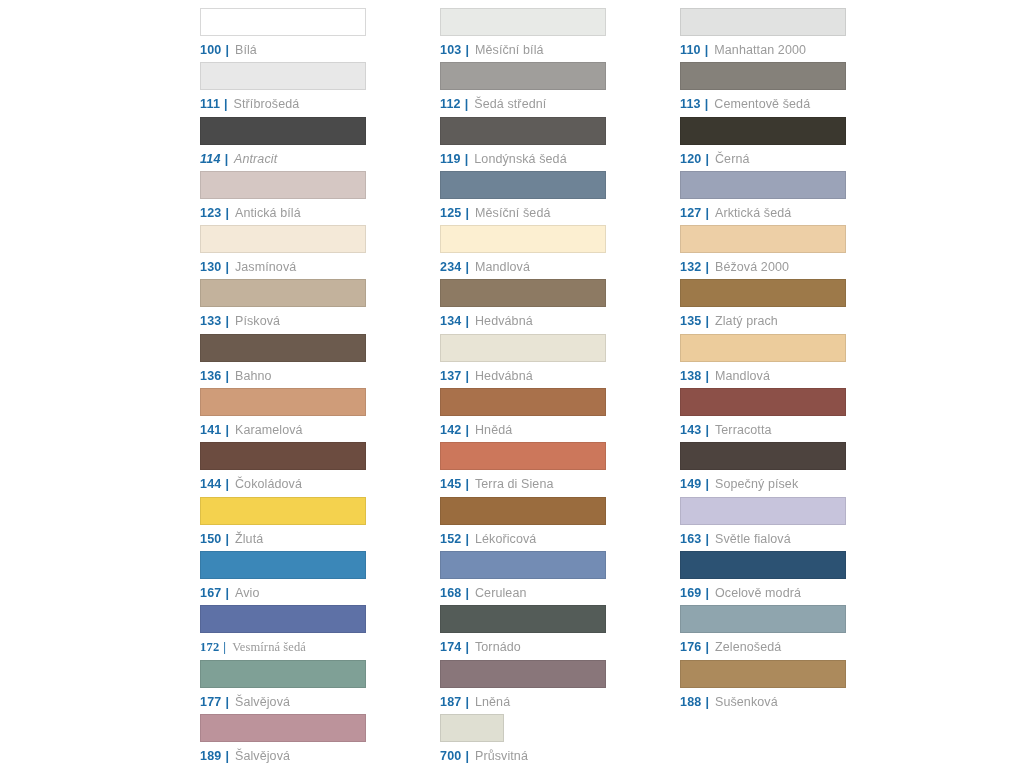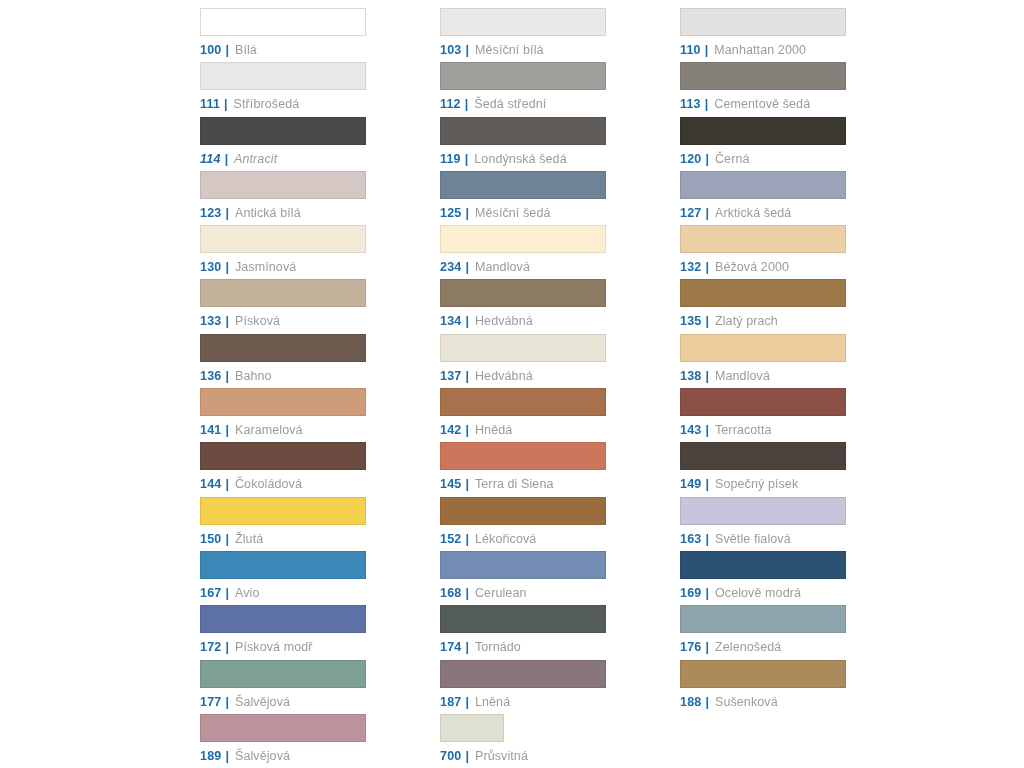--- a/index.html
+++ b/index.html
@@ -350,26 +350,26 @@
     </div>
     <div class="swatch-cell" style="grid-area: 11 / 4;">
       <div class="swatch-chip" style="background: rgb(44, 82, 115);"></div>
       <div class="swatch-label">
         <span class="swatch-code">169</span>
         <span class="swatch-sep">|</span>
         <span class="swatch-name">Ocelově modrá</span>
       </div>
     </div>
     <div class="spacer-col" style="grid-area: 12 / 1;"></div>
-    <div class="swatch-cell" style="grid-area: 12 / 2;">
+    <div class="swatch-cell" style="grid-area: 12 / 2; font-family: Liberation Serif, serif;">
       <div class="swatch-chip" style="background: rgb(94, 113, 166);"></div>
       <div class="swatch-label">
         <span class="swatch-code">172</span>
         <span class="swatch-sep">|</span>
-        <span class="swatch-name">Písková modř</span>
+        <span class="swatch-name">Vesmírná šedá</span>
       </div>
     </div>
     <div class="swatch-cell" style="grid-area: 12 / 3;">
       <div class="swatch-chip" style="background: rgb(84, 92, 88);"></div>
       <div class="swatch-label">
         <span class="swatch-code">174</span>
         <span class="swatch-sep">|</span>
         <span class="swatch-name">Tornádo</span>
       </div>
     </div>

